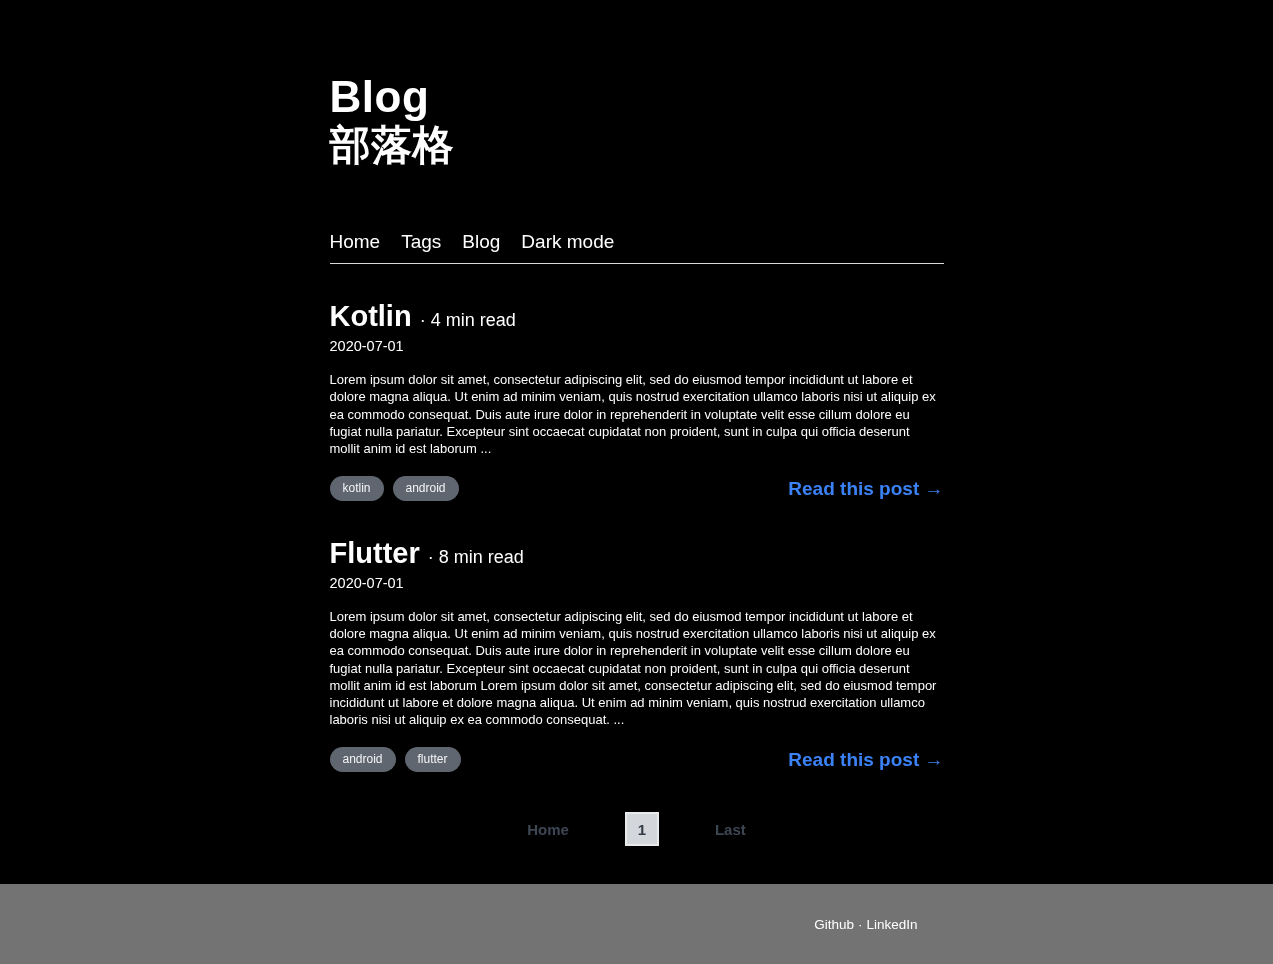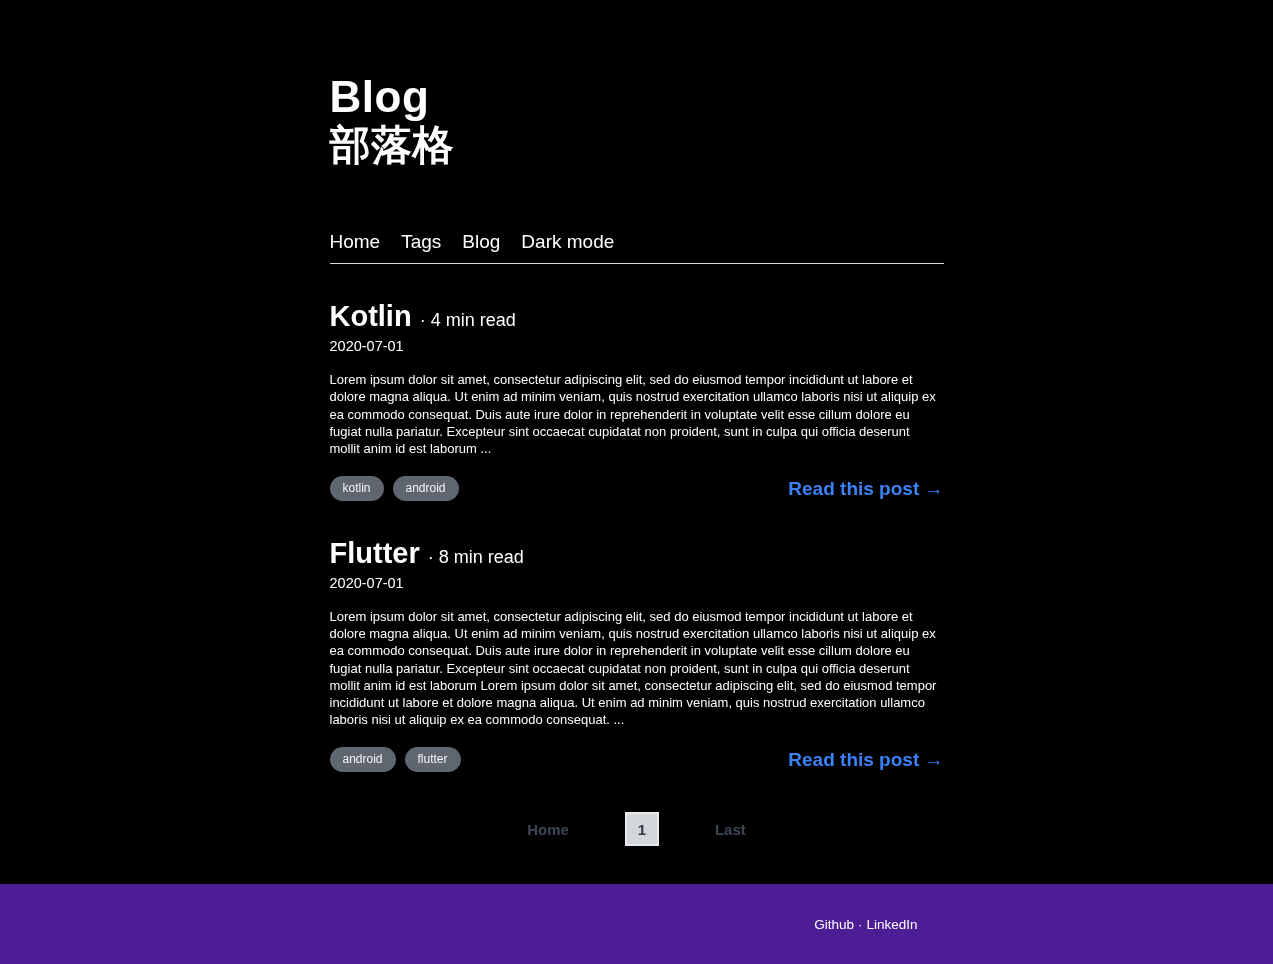--- a/index.html
+++ b/index.html
@@ -106,21 +106,21 @@
     font-size: 15px;
     display: flex;
     align-items: center;
     justify-content: center;
   }
 
   
   footer {
     flex-shrink: 0;
     height: 80px;
-    background: #4c1d95;
+    background: #737373;
     display: flex;
     align-items: center;
   }
   .footer-inner {
     width: 614px;
     margin: 0 auto;
     text-align: right;
     padding-right: 26px;
     font-size: 13.5px;
     color: #ffffff;

